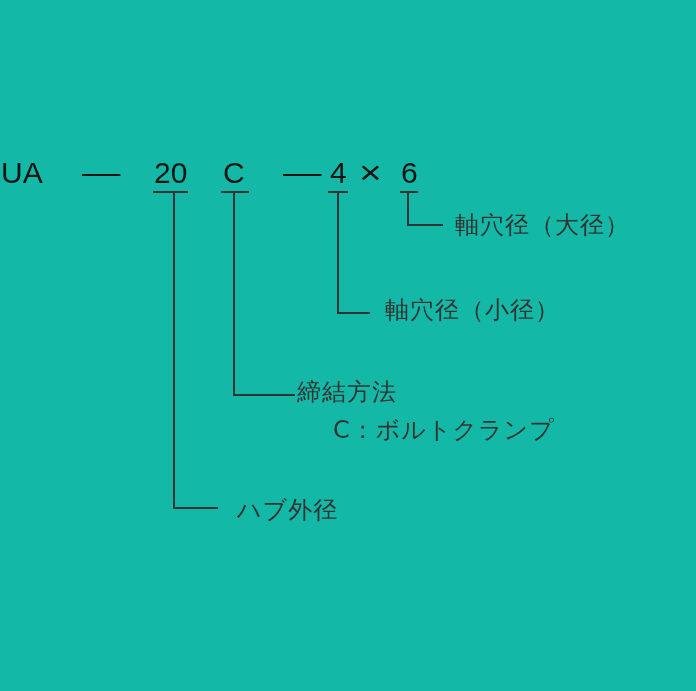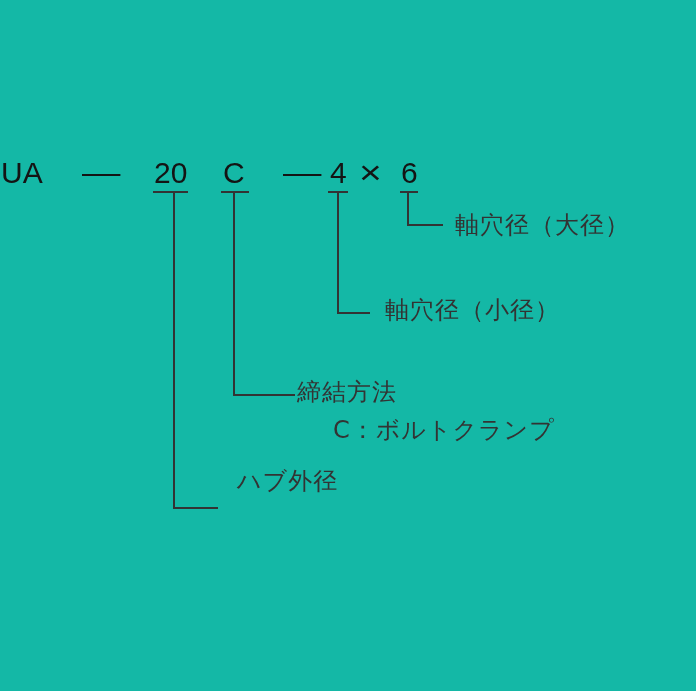--- a/index.html
+++ b/index.html
@@ -75,15 +75,15 @@
   <div class="line" style="left:337px; top:191px; width:2px; height:123px;"></div>
   <div class="line" style="left:337px; top:312px; width:33px; height:2px;"></div>
 
   <div class="line" style="left:407px; top:191px; width:2px; height:35px;"></div>
   <div class="line" style="left:407px; top:224px; width:36px; height:2px;"></div>
 
   <div class="label" style="left:455px; top:209px;">軸穴径（大径）</div>
   <div class="label" style="left:385px; top:294px;">軸穴径（小径）</div>
   <div class="label" style="left:297px; top:376px;text-align:right;">締結方法</div>
   <div class="label" style="left:333px; top:414px;">C：ボルトクランプ</div>
-  <div class="label" style="left:237px; top:465px;">ハブ外径</div>
+  <div class="label" style="left:237px; top:494px;">ハブ外径</div>
 
 </div>
 
 </body></html>

